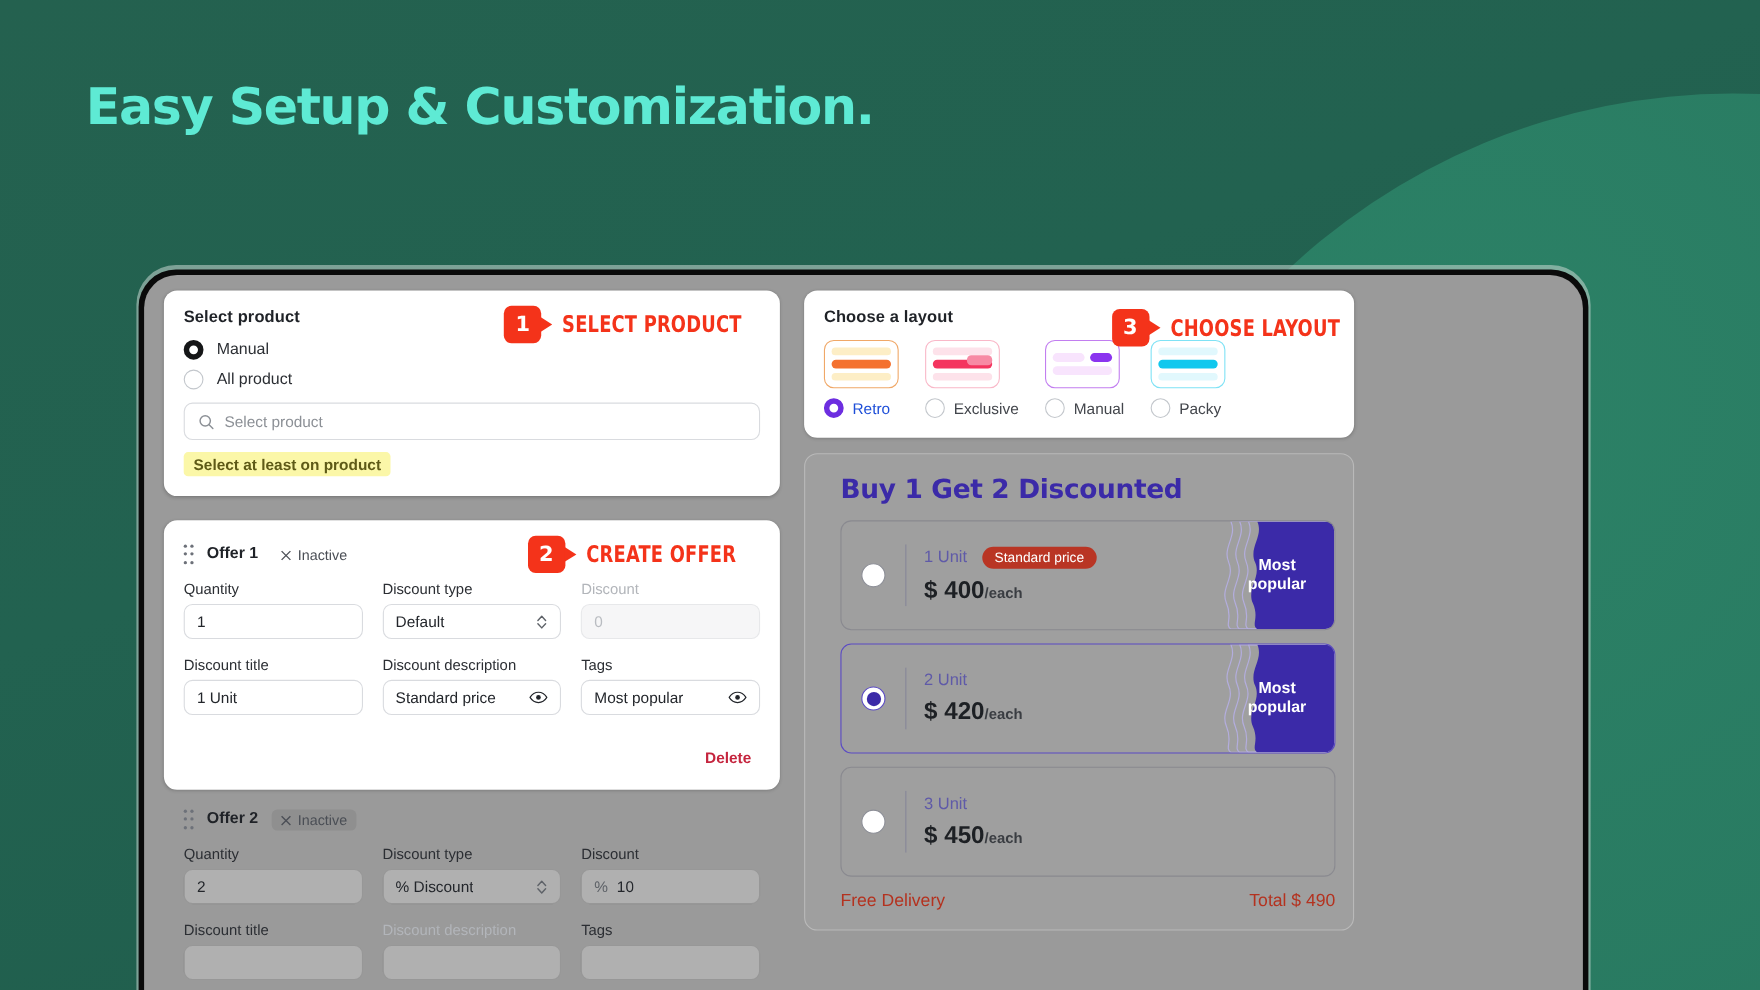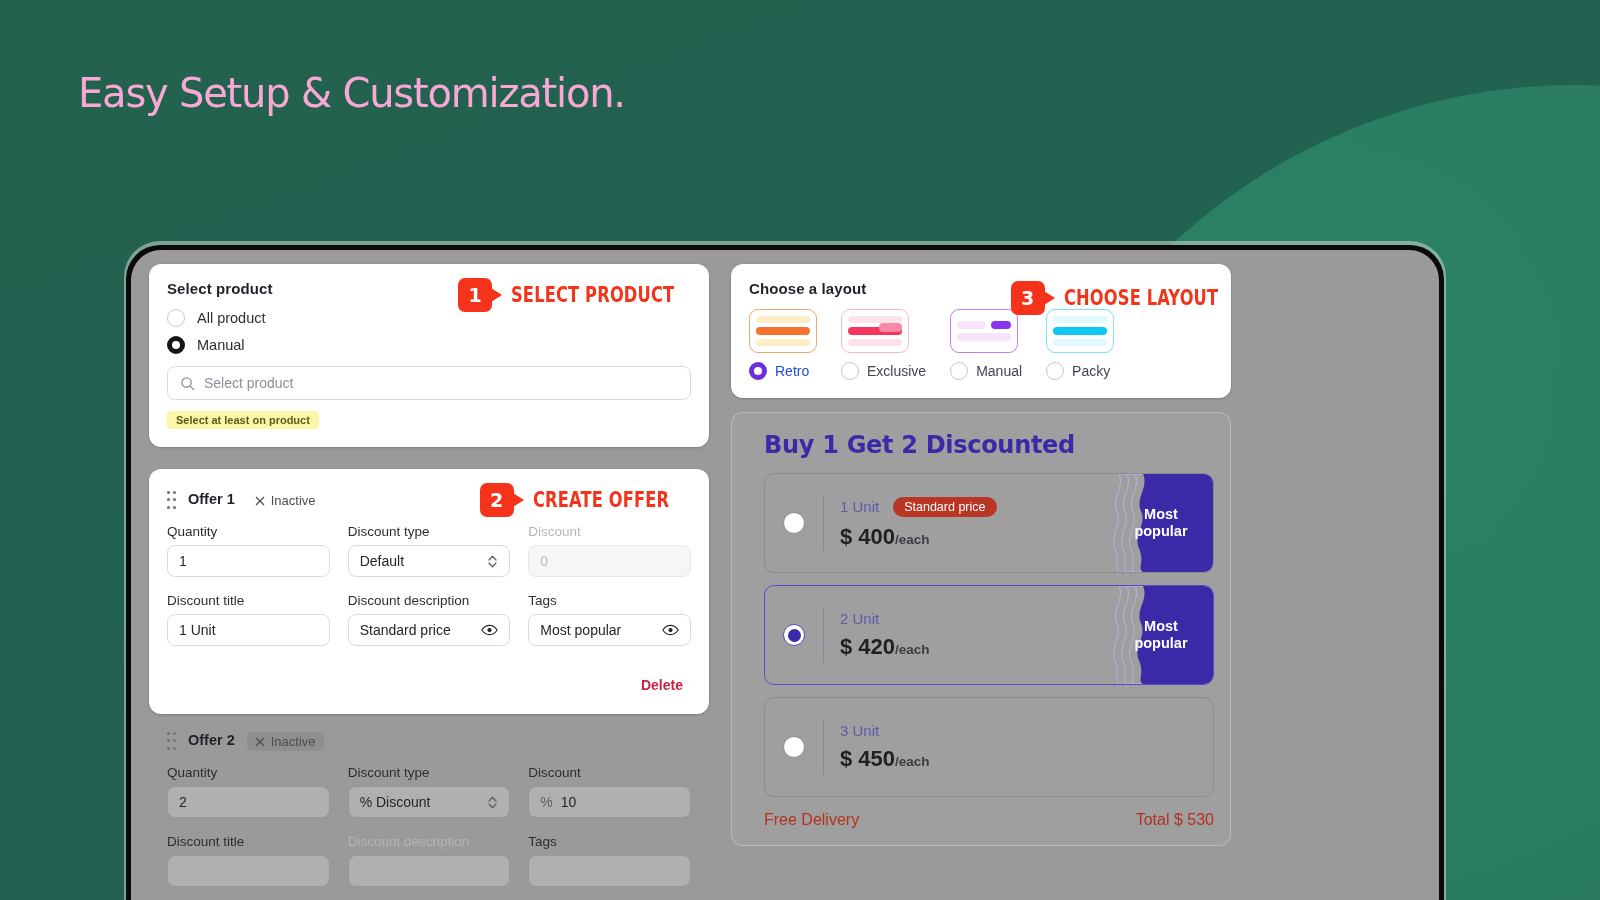--- a/index.html
+++ b/index.html
@@ -20,22 +20,22 @@
     left: 985px; top: 85px;
     width: 1180px; height: 1180px;
     border-radius: 50%;
     background: radial-gradient(circle at 30% 25%, #2d8569 0%, #2a7e64 45%, #27705b 100%);
     opacity: .9;
   }
 
   
   #headline {
     position: absolute; left: 78px; top: 70px;
-    font-size: 40px; font-weight: 400; letter-spacing: -1.2px;
-    color: #f9a8d4; white-space: nowrap;
+    font-size: 46px; font-weight: 700; letter-spacing: -1.2px;
+    color: #5eead4; white-space: nowrap;
     font-family: "DejaVu Sans", sans-serif;
   }
 
   
   #device {
     position: absolute; left: 126px; top: 245px;
     width: 1318px; height: 680px;
     border-radius: 34px 34px 0 0;
     background: #0a0a0a;
     padding: 5px 5px 0 5px;
@@ -82,21 +82,21 @@
     height: 34px; border: 1px solid #d9dbdf; border-radius: 8px;
     display: flex; align-items: center; gap: 9px; padding: 0 12px;
     background: #fff;
   }
   .search-box .ph { font-size: 14px; color: #8c9096; }
   .svg-ico { display: block; }
 
   .hint {
     display: inline-block; margin-top: 11px;
     background: #fbf7a8; color: #5e5a17;
-    font-size: 11px; font-weight: 700;
+    font-size: 14px; font-weight: 700;
     padding: 3px 9px; border-radius: 4px;
   }
 
   
   .step {
     position: absolute; display: flex; align-items: center; gap: 0;
   }
   .step-num {
     width: 34px; height: 34px; border-radius: 7px;
     background: #f4331a; color: #fff;
@@ -245,26 +245,26 @@
       <div class="card">
         <div class="card-title">Select product</div>
 
         <div class="step" style="right:8px; top:14px;">
           <div class="step-num">1</div>
           <div class="step-arrow"></div>
           <div class="step-text">SELECT PRODUCT</div>
         </div>
 
         <div class="radio-row">
+          <span class="radio dark"></span>
+          <span class="radio-label">Manual</span>
+        </div>
+        <div class="radio-row">
           <span class="radio"></span>
           <span class="radio-label">All product</span>
-        </div>
-        <div class="radio-row">
-          <span class="radio dark"></span>
-          <span class="radio-label">Manual</span>
         </div>
 
         <div class="search-box">
           <svg class="svg-ico" width="15" height="15" viewBox="0 0 16 16">
             <circle cx="7" cy="7" r="5" fill="none" stroke="#8c9096" stroke-width="1.4"></circle>
             <line x1="10.8" y1="10.8" x2="14.4" y2="14.4" stroke="#8c9096" stroke-width="1.4" stroke-linecap="round"></line>
           </svg>
           <span class="ph">Select product</span>
         </div>
 
@@ -545,20 +545,20 @@
           <div class="opt-body">
             <div class="opt-top">
               <span class="unit">3 Unit</span>
             </div>
             <div class="price"><span>$ 450</span><small>/each</small></div>
           </div>
         </div>
 
         <div class="preview-foot">
           <span class="foot-txt">Free Delivery</span>
-          <span class="foot-txt">Total $ 530</span>
+          <span class="foot-txt">Total $ 490</span>
         </div>
       </div>
 
     </div>
 
   </div>
 </div>
 
 </body></html>

